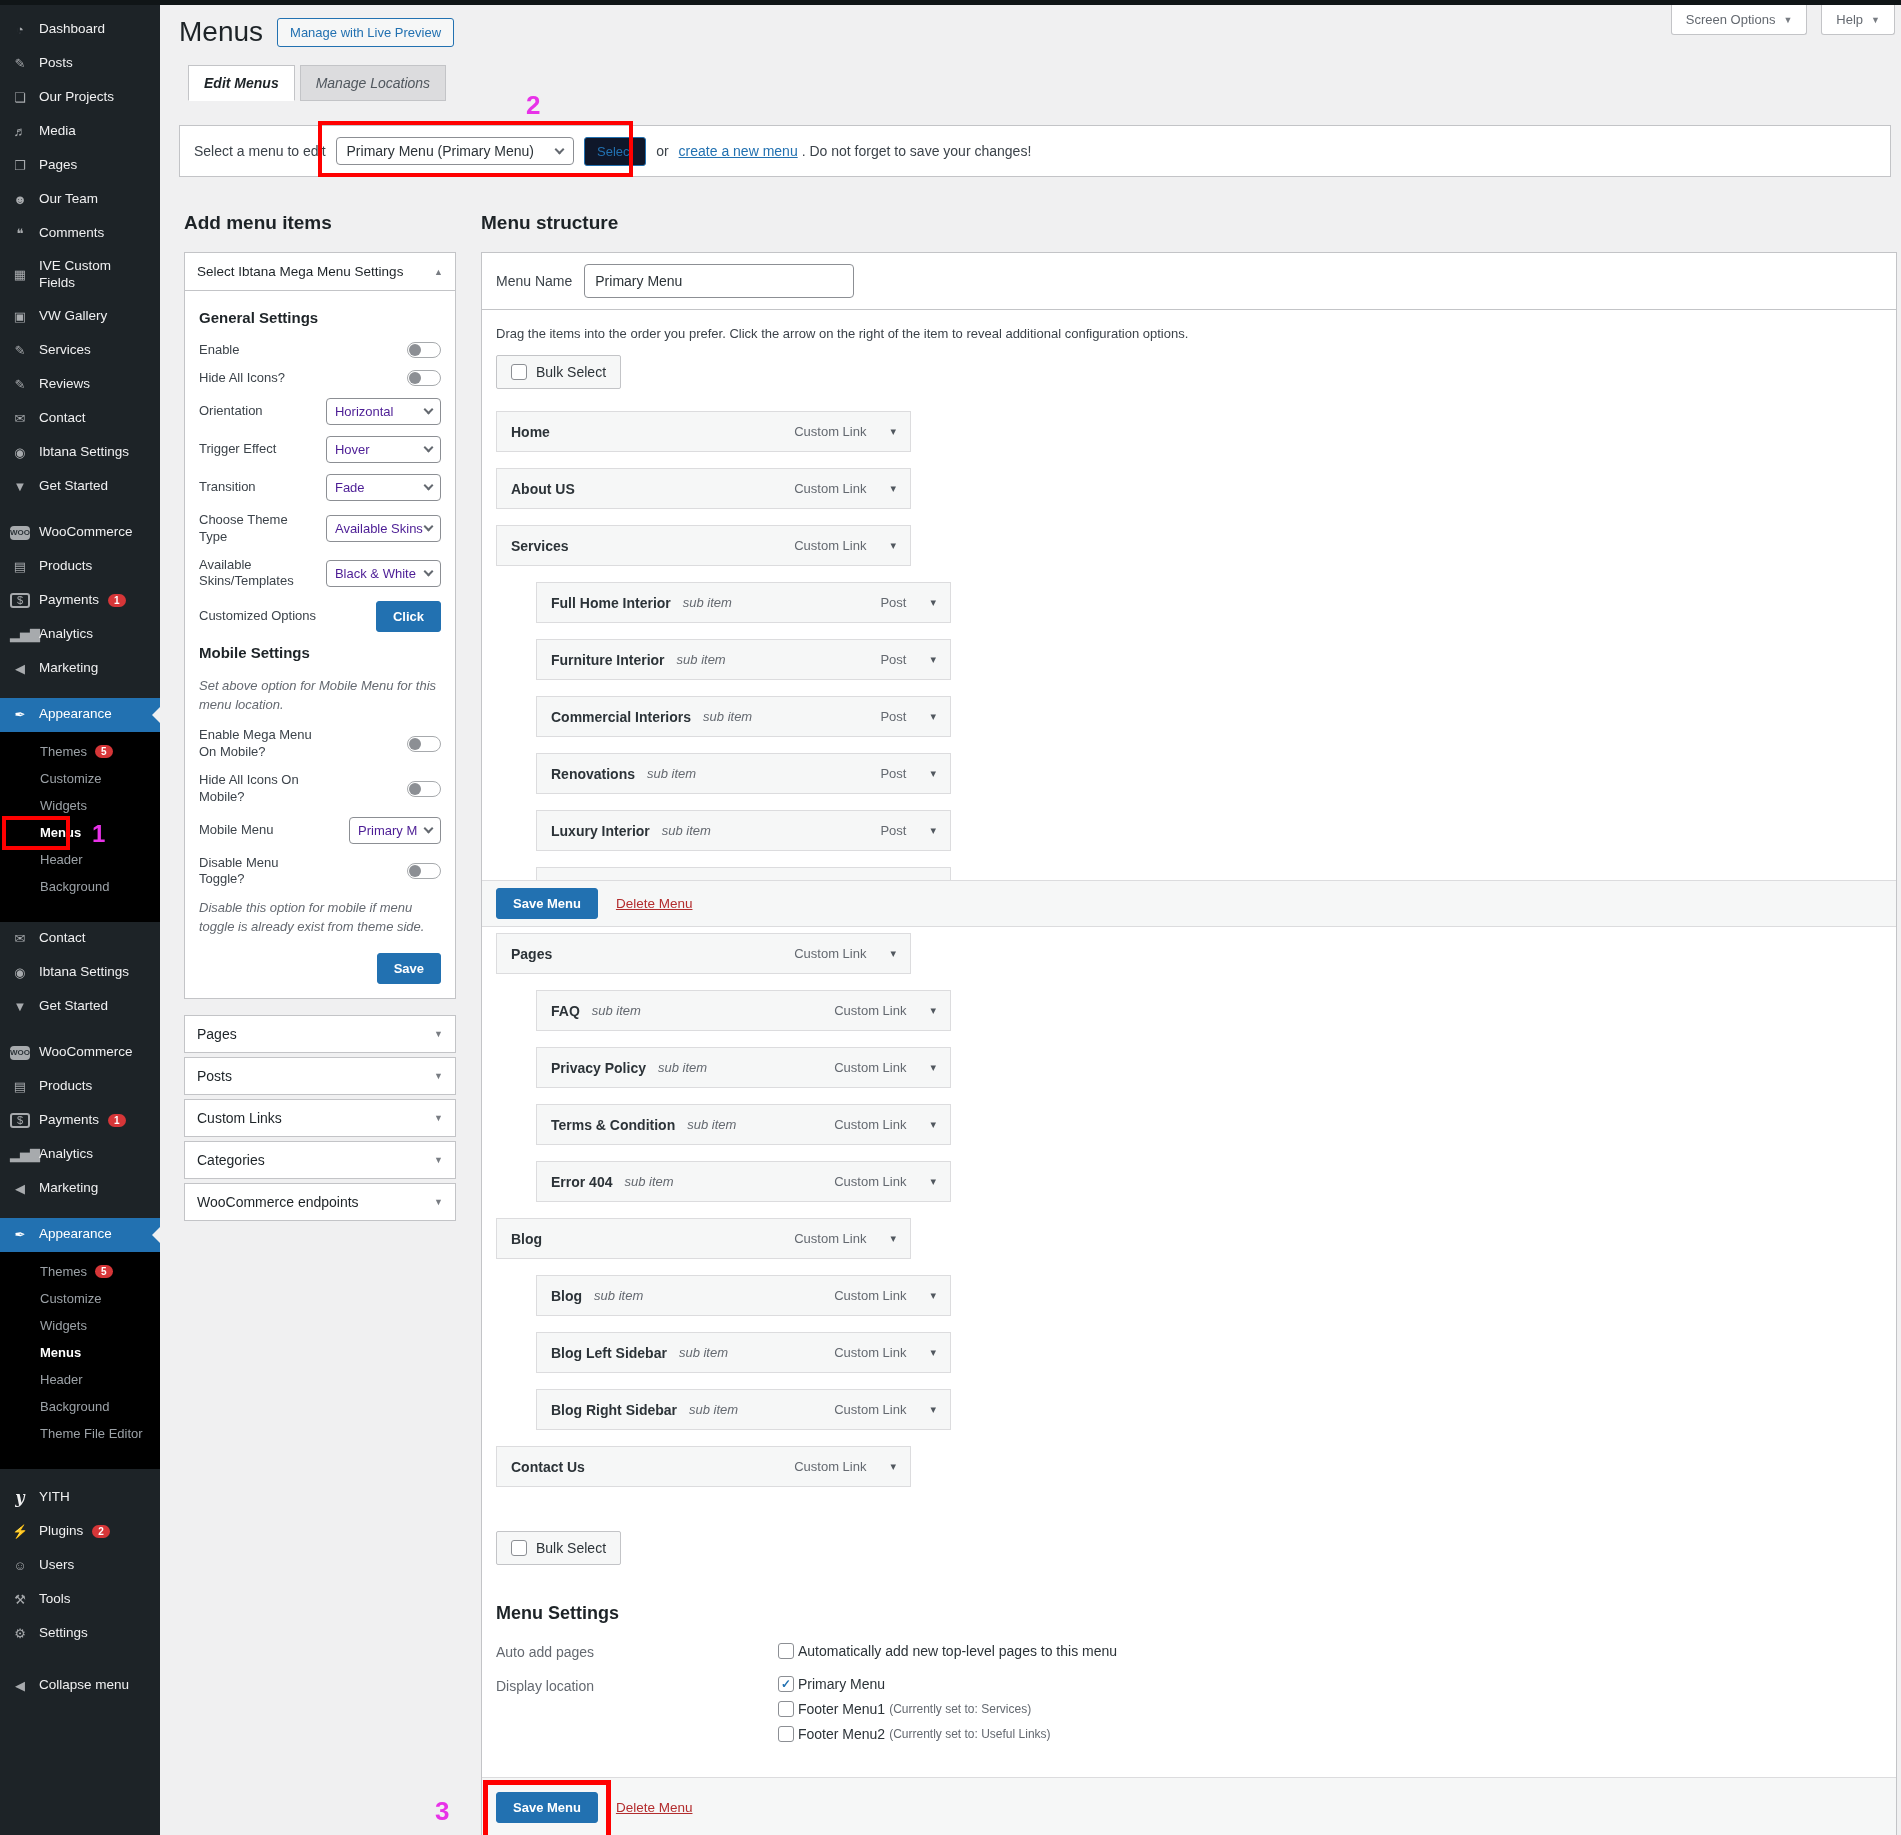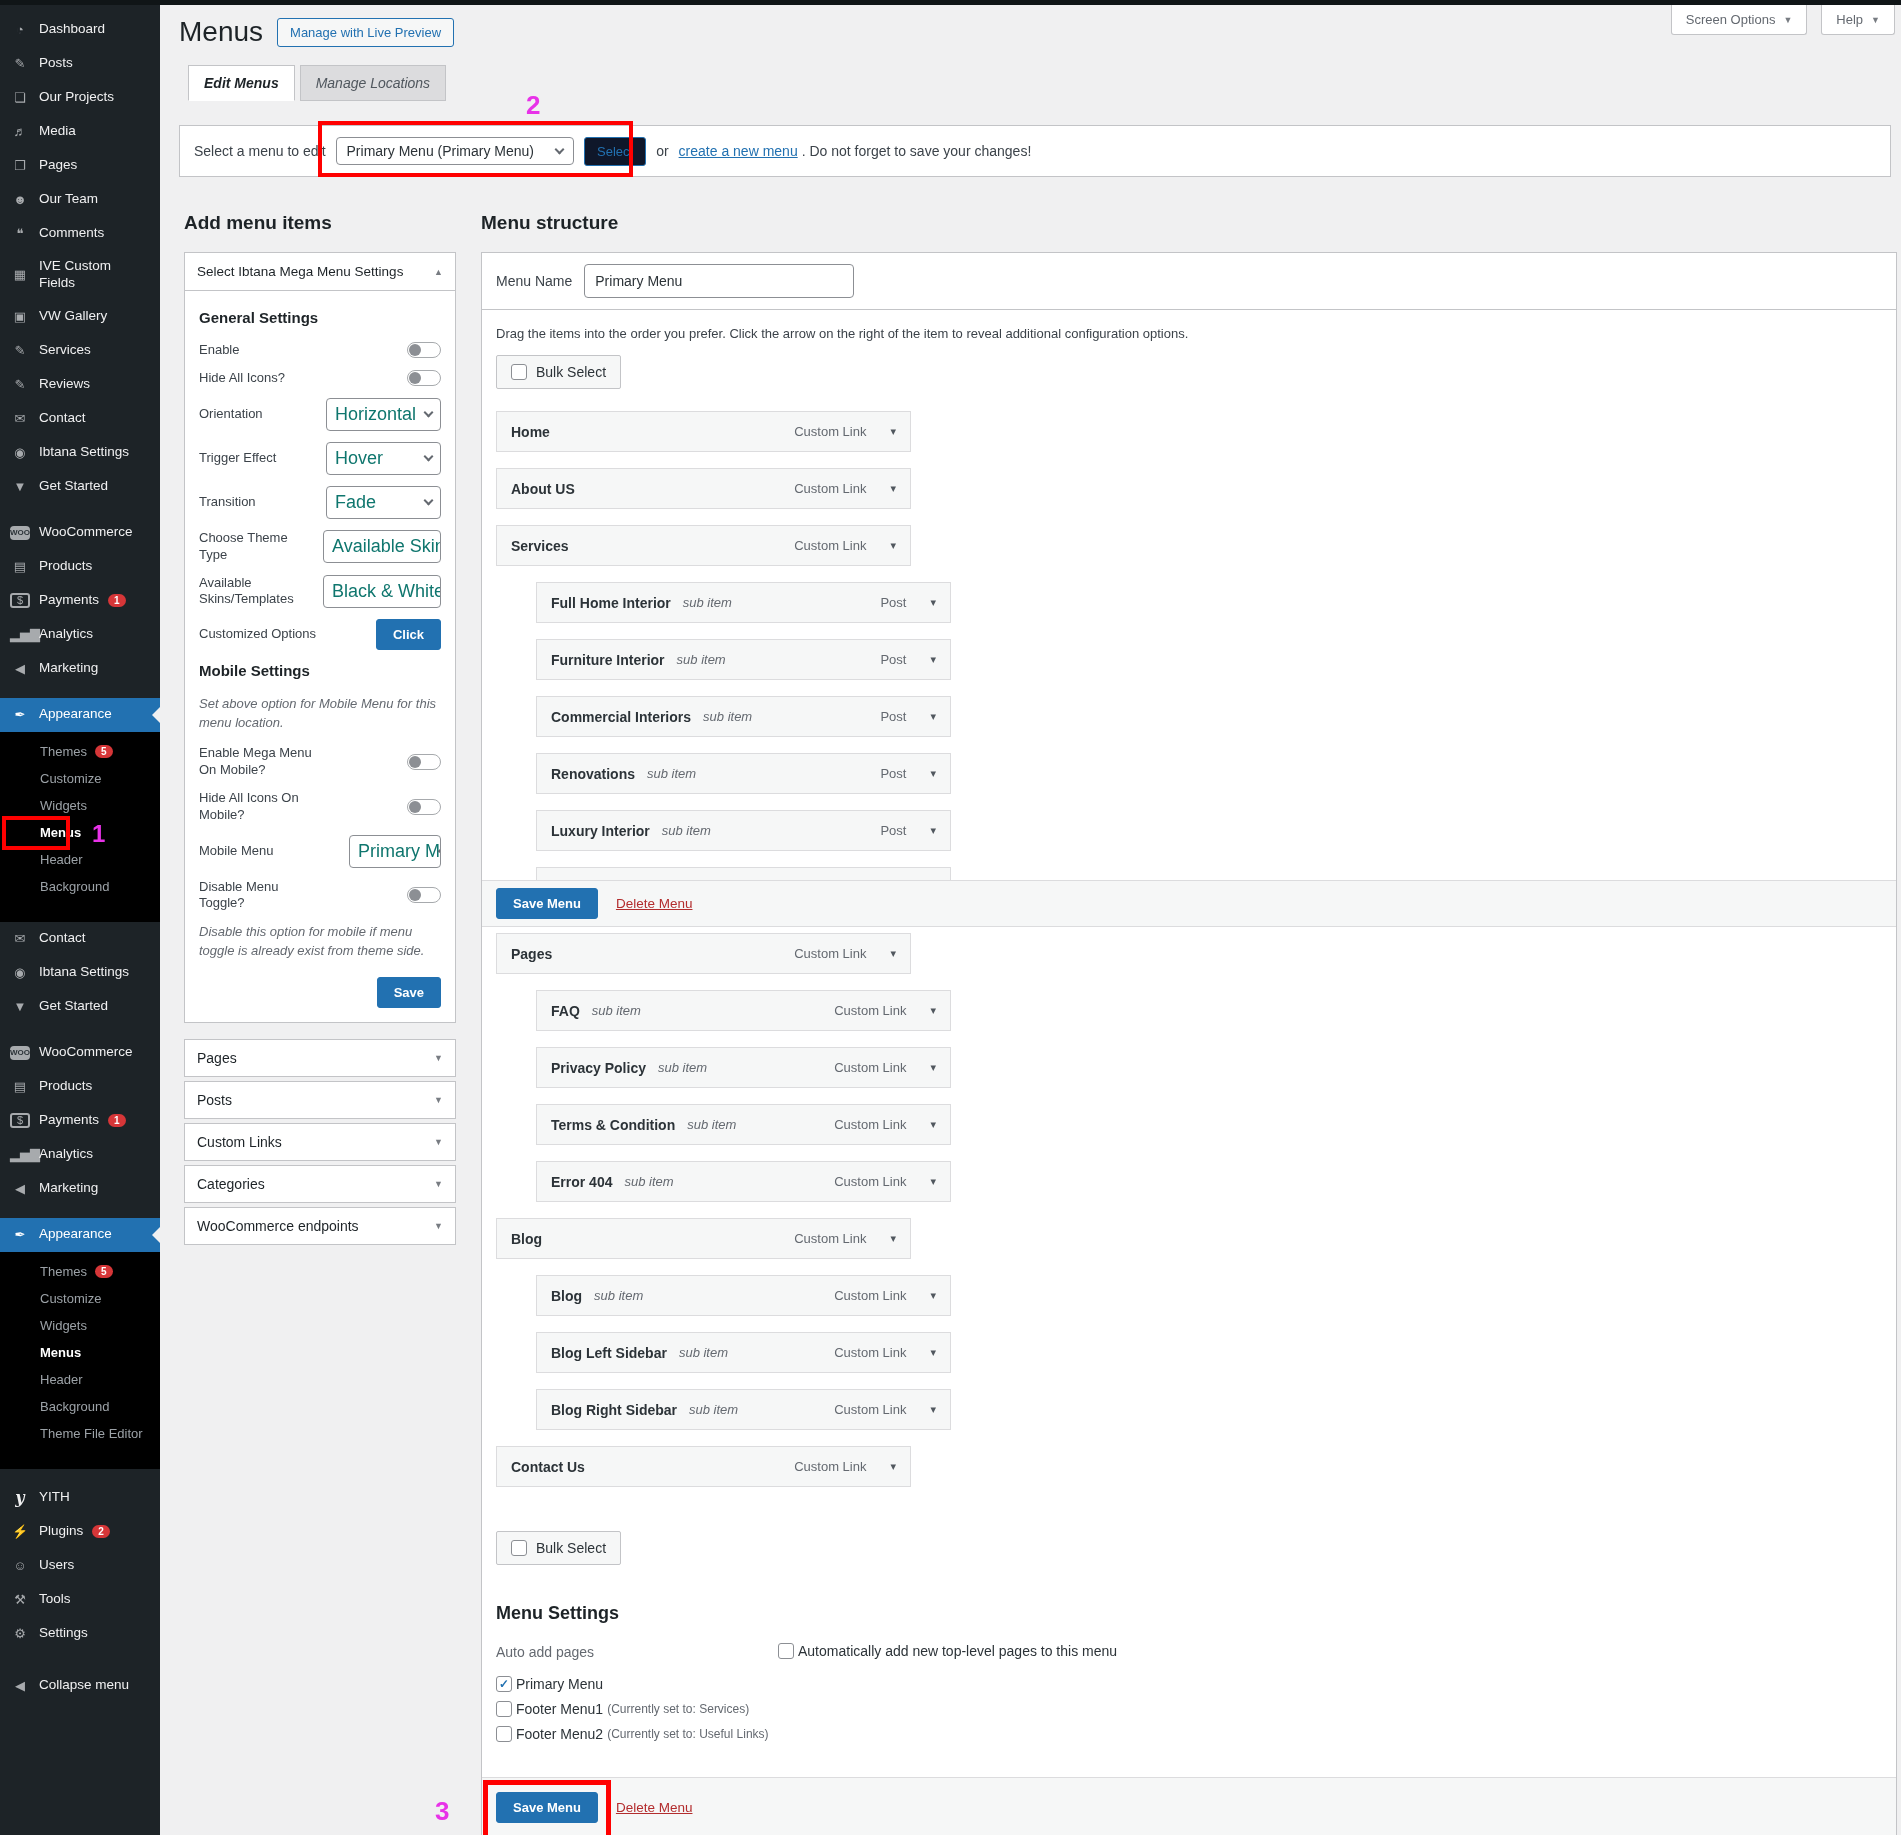--- a/index.html
+++ b/index.html
@@ -73,21 +73,21 @@
   .acc-arrow { font-size:9px; color:#787c82; }
   .panel-body { padding:12px 14px 14px; }
   .ib-h { font-size:15px; font-weight:bold; color:#1d2327; margin:6px 0 16px; }
   .ib-row { display:flex; align-items:center; justify-content:space-between; gap:8px; margin-bottom:11px; }
   .ib-label { font-size:13px; color:#3c434a; width:122px; line-height:1.3; }
   .toggle { width:34px; height:16px; border:1px solid #a7aaad; border-radius:9px; background:#fff; position:relative; cursor:pointer; }
   .toggle::after { content:''; position:absolute; left:1px; top:1px; width:12px; height:12px; border-radius:50%; background:#8c8f94; }
   .mini-select { width:118px; }
   .mini-select.narrow { width:92px; }
   .mini-select .ms-in { border:1px solid #8c8f94; border-radius:4px; background:#fff; padding:5px 8px;
-       display:flex; align-items:center; justify-content:space-between; font-size:18px; color:#0f766e; cursor:pointer; white-space:nowrap; overflow:hidden; }
+       display:flex; align-items:center; justify-content:space-between; font-size:13px; color:#4c1d95; cursor:pointer; white-space:nowrap; overflow:hidden; }
   .btn-primary { background:#2271b1; border:1px solid #2271b1; color:#fff; font-size:13px; font-weight:bold;
                  padding:7px 16px; border-radius:3px; cursor:pointer; }
   .ib-note { font-style:italic; font-size:13px; color:#646970; margin:2px 0 12px; line-height:1.45; }
   .ib-save { text-align:right; margin-top:16px; }
   .acc-card { background:#fff; border:1px solid #c3c4c7; display:flex; align-items:center; justify-content:space-between;
               padding:10px 12px; font-size:14px; color:#1d2327; margin-top:4px; cursor:pointer; }
   .acc-list { margin-top:16px; }
 
   
   .col-right { position:absolute; left:321px; top:252px; width:1416px; background:#fff; border:1px solid #c3c4c7; }
@@ -643,20 +643,21 @@
 
       <div class="set-row">
         <div class="set-label">Auto add pages</div>
         <div class="loc-row" style="margin-bottom:0;">
           <span class="cbx"></span>
           <span>Automatically add new top-level pages to this menu</span>
         </div>
       </div>
 
       <div class="set-row">
+        <div class="set-label">Display location</div>
         <div id="locations">
             <div class="loc-row">
               <span class="cbx">✓</span>
               <span>Primary Menu</span>
             </div>
             <div class="loc-row">
               <span class="cbx"></span>
               <span>Footer Menu1</span>
               <span class="loc-note">(Currently set to: Services)</span>
             </div>

